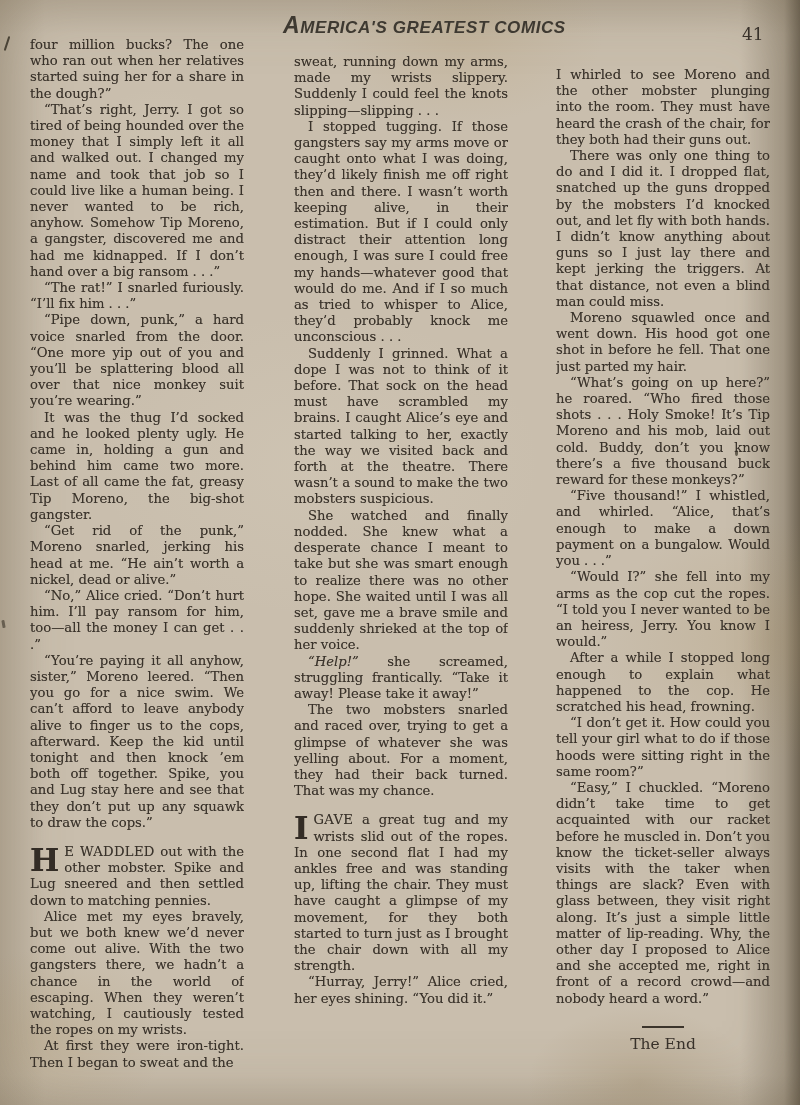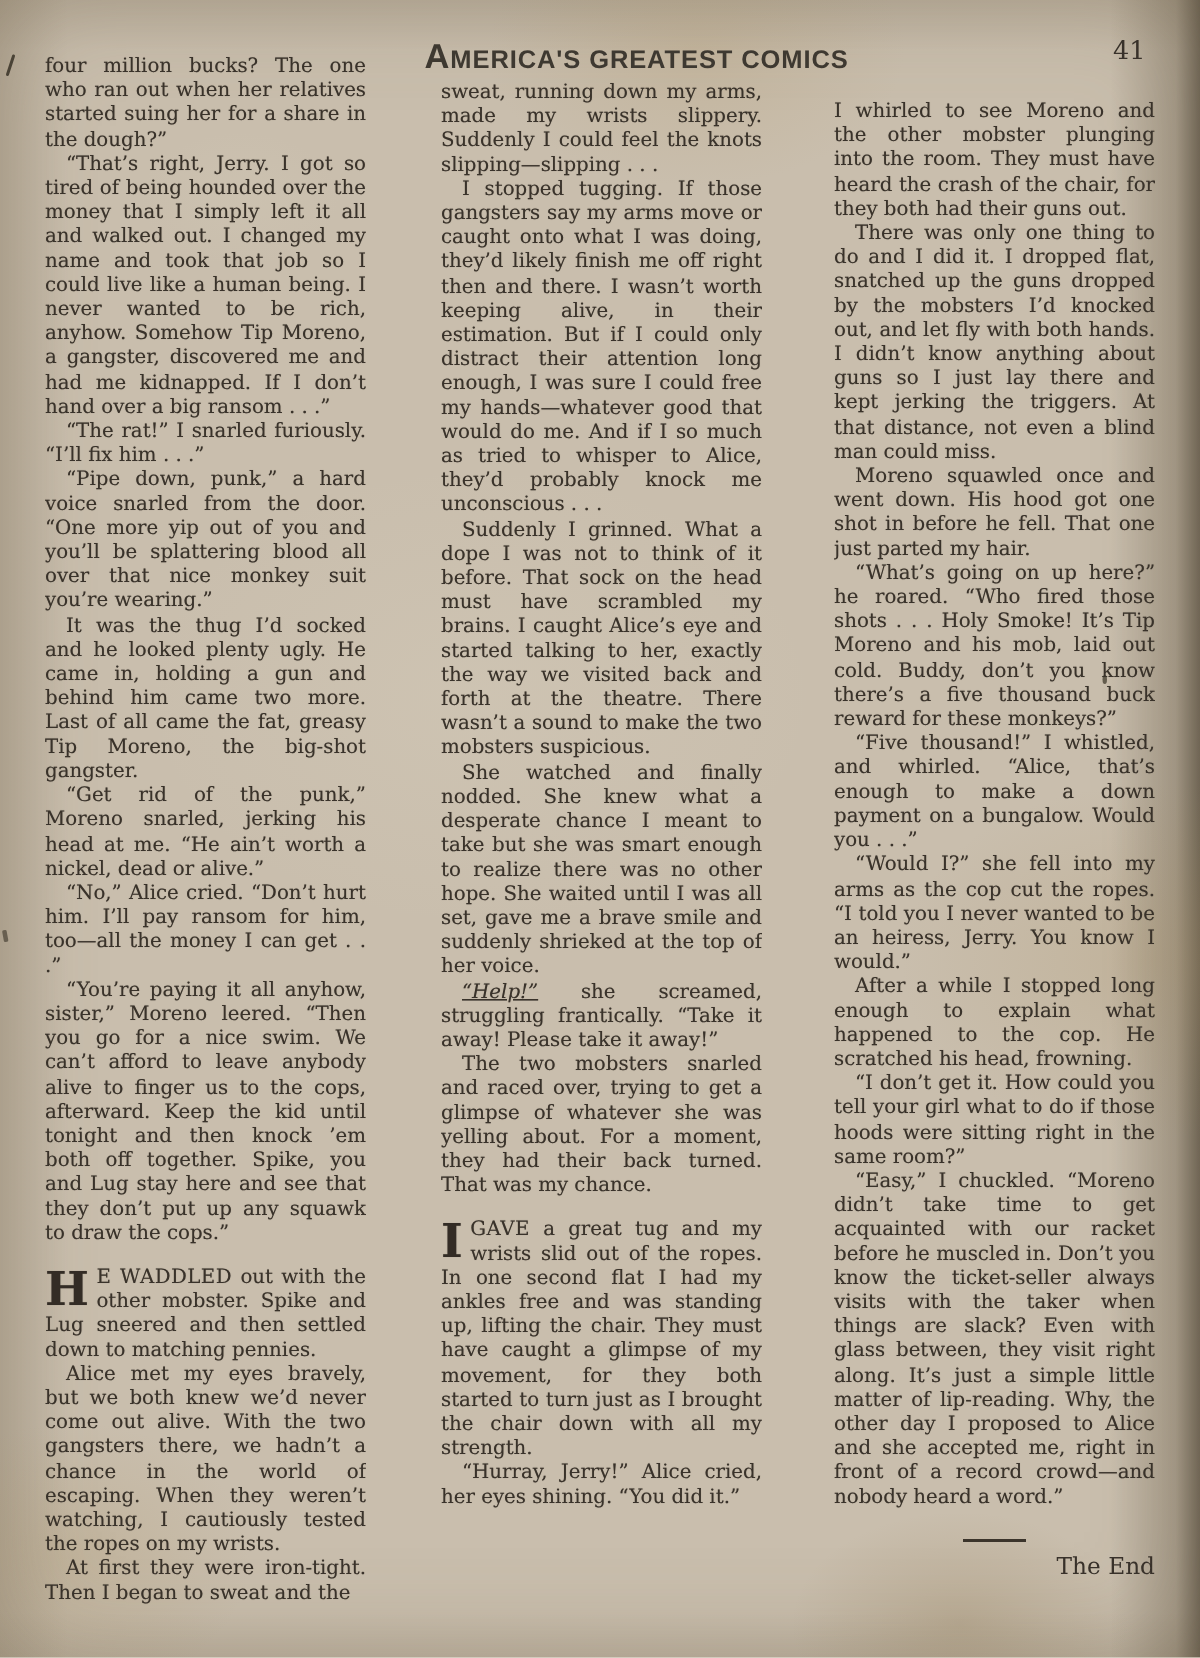--- a/index.html
+++ b/index.html
@@ -14,21 +14,21 @@
       radial-gradient(ellipse 320px 220px at 40% 42%, rgba(224,216,198,0.20), transparent 70%),
       radial-gradient(ellipse 150px 100px at 80% 98%, rgba(148,126,88,0.28), transparent 75%),
       radial-gradient(ellipse 90px 60px at 20% 12%, rgba(214,206,186,0.22), transparent 75%),
       linear-gradient(to right, rgba(118,103,78,0.20), rgba(118,103,78,0) 45px),
       linear-gradient(to left, rgba(56,47,32,0.60), rgba(88,76,56,0.30) 16px, rgba(118,103,78,0) 60px),
       linear-gradient(to bottom, rgba(118,103,78,0.14), rgba(118,103,78,0) 34px),
       linear-gradient(to top, rgba(118,103,78,0.12), rgba(118,103,78,0) 30px);
     box-shadow: inset 0 0 70px rgba(104,90,66,0.30);
     color:#38312a;
   }
-  .header{position:absolute;left:283px;top:24px;width:260px;}
+  .header{position:absolute;left:283px;top:12px;width:260px;font-style:italic;}
   .header-title{
     display:block;
     font-family:"Liberation Sans",sans-serif;
     font-weight:700;font-size:17px;letter-spacing:0.6px;color:#3e3931;
     white-space:nowrap;
   }
   .header-title::first-letter{font-size:23px;}
   .page-number{position:absolute;left:742px;top:24px;font-size:17px;color:#38312a;}
   .col{
     position:absolute;top:37px;width:214px;height:1045px;overflow:hidden;
@@ -40,22 +40,22 @@
   #c1{left:294px;top:54px;height:1030px;}
   #c2{left:556px;top:67px;height:1000px;}
   p.para{margin:0;}
   p.indent{text-indent:14px;}
   p.sb{margin-top:13px;}
   .drop{
     float:left;font-weight:bold;font-size:31px;line-height:26px;
     padding:3px 5px 0 0;color:#332c25;
   }
   .lead{letter-spacing:0.3px;}
-  em{font-style:italic;text-decoration:underline;}
-  .end-block{position:absolute;left:556px;top:1026px;width:214px;text-align:right;}
+  em{font-style:italic;}
+  .end-block{position:absolute;left:556px;top:1026px;width:214px;text-align:center;}
   .end-rule{width:42px;border-top:2px solid #3b342b;margin:0 auto 7px auto;}
   .end-label{font-size:15.5px;color:#38312a;}
   .speck{position:absolute;background:#4a4336;border-radius:1px;}
   .speck1{left:6px;top:36px;width:2px;height:15px;transform:rotate(18deg);}
   .speck2{left:2px;top:620px;width:3px;height:8px;transform:rotate(-10deg);opacity:0.7;}
   .speck3{left:735px;top:450px;width:3px;height:6px;border-radius:50%;opacity:0.8;}
 </style>
 </head>
 <body>
 

